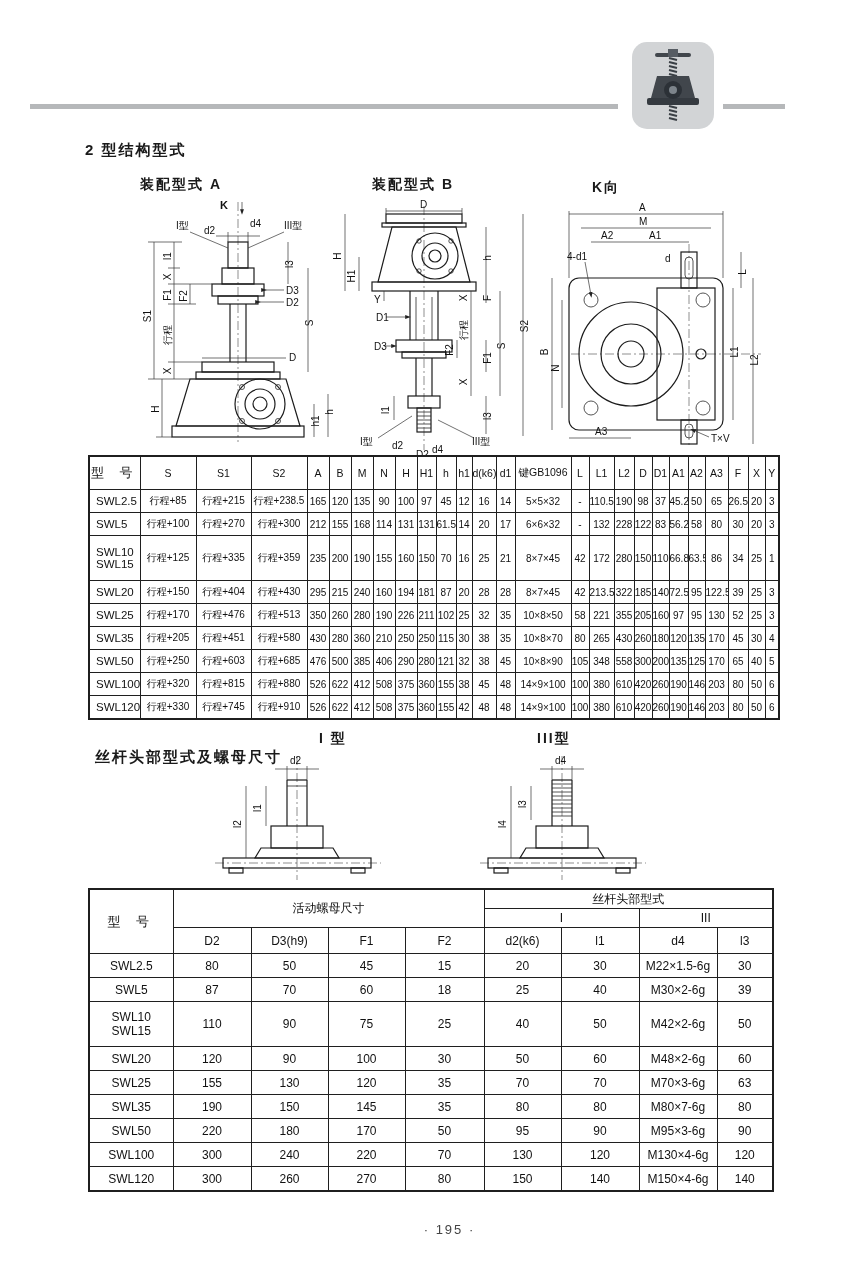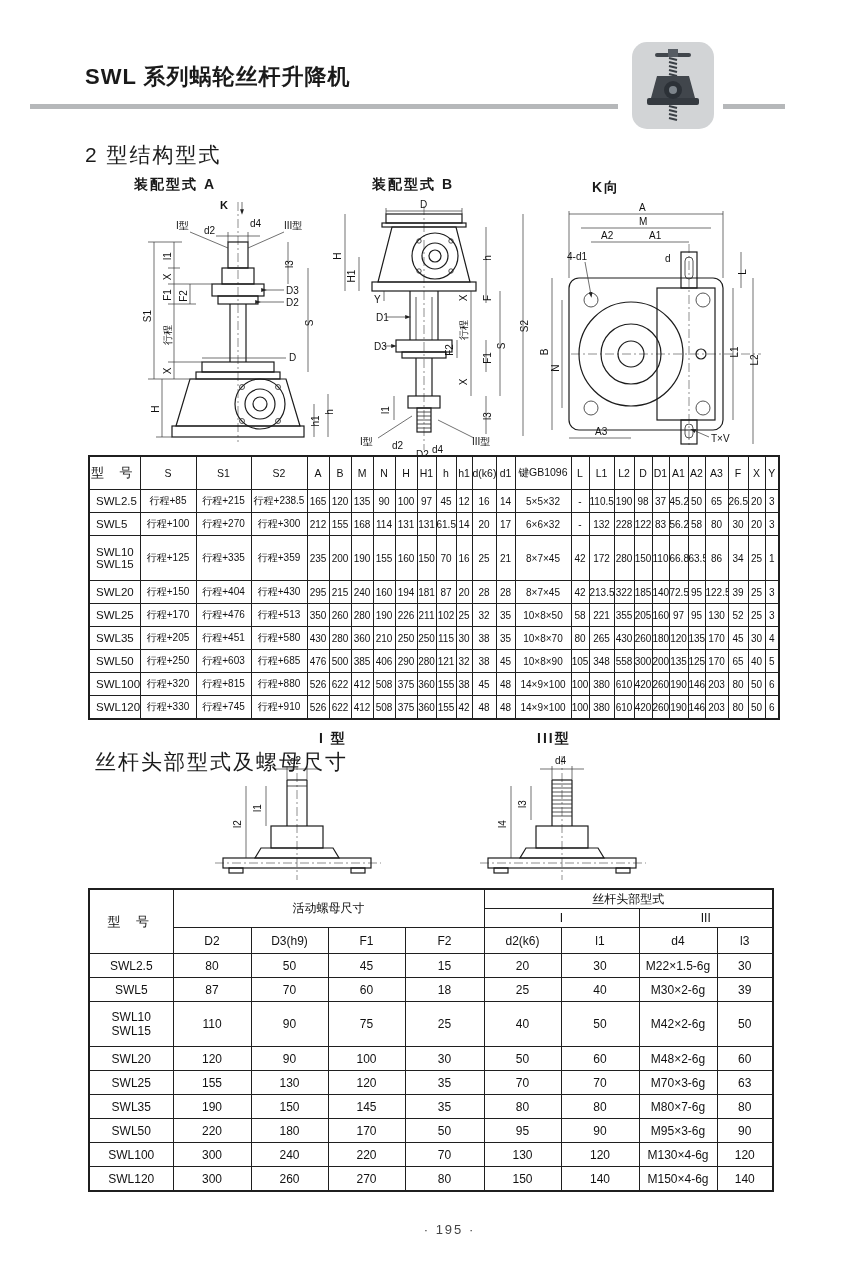--- a/index.html
+++ b/index.html
@@ -5,21 +5,21 @@
   html,body{margin:0;padding:0;background:#e8e8e8;}
   .page{position:relative;width:860px;height:1284px;background:#ffffff;margin:0 auto;
         font-family:"Liberation Sans","DejaVu Sans",sans-serif;color:#111;overflow:hidden;}
   .abs{position:absolute;}
   .title{left:85px;top:62px;font-size:22px;font-weight:bold;letter-spacing:1px;color:#1a1a1a;}
   .rule{background:#b6b8ba;height:5px;top:104px;}
   .rule-left{left:30px;width:588px;}
   .rule-right{left:723px;width:62px;}
   .thumb{left:632px;top:42px;width:82px;height:87px;background:#d2d4d6;border-radius:15px;
          display:flex;align-items:center;justify-content:center;}
-  .sec-title{font-size:21px;font-weight:normal;color:#1a1a1a;letter-spacing:2px;}
+  .sec-title{font-size:15px;font-weight:bold;color:#1a1a1a;letter-spacing:2px;}
   .cap{font-size:14px;font-weight:bold;letter-spacing:2px;color:#1a1a1a;}
   .pageno{left:0;right:0;top:1222px;text-align:center;font-size:13px;color:#444;letter-spacing:2px;margin-left:39px;}
 
   
   svg{overflow:visible;}
   .part{stroke:#1c1c1c;stroke-width:1.2;fill:none;}
   .thin{stroke:#2a2a2a;stroke-width:0.8;fill:none;}
   .diml{stroke:#333;stroke-width:0.7;fill:none;}
   .cl{stroke:#444;stroke-width:0.6;fill:none;stroke-dasharray:9 3 2 3;}
   text.dim{font:10px "Liberation Sans","DejaVu Sans",sans-serif;fill:#111;}
@@ -44,21 +44,20 @@
   #table2 .band3{height:25px;}
   #table2 td{font-size:12px;height:23px;}
   #table2 td.model{font-size:12px;}
   #table2 tr.tall td{height:44px;}
 </style>
 </head>
 <body>
 
 <div class="page">
 
-  <div class="abs title">SWL 系列蜗轮丝杆升降机</div>
   <div class="abs rule rule-left"></div>
   <div class="abs rule rule-right"></div>
   <div class="abs thumb">
     <svg width="64" height="76" viewBox="0 0 64 76">
       <rect x="14" y="5" width="36" height="4" rx="2" fill="#41464c"></rect>
       <rect x="27" y="1" width="10" height="8" fill="#565c63"></rect>
       <g stroke="#3a3f45" stroke-width="2">
         <line x1="28" y1="10" x2="36" y2="12"></line>
           <line x1="28" y1="14" x2="36" y2="16"></line>
         <line x1="28" y1="18" x2="36" y2="20"></line>
@@ -73,21 +72,21 @@
         <line x1="28" y1="58" x2="36" y2="60"></line>
           <line x1="28" y1="62" x2="36" y2="64"></line>
         <line x1="28" y1="66" x2="36" y2="68"></line>
           <line x1="28" y1="70" x2="36" y2="72"></line>
       </g>
     </svg>
   </div>
 
   <div class="abs sec-title" style="left:85px;top:141px;">2 型结构型式</div>
 
-  <div class="abs cap" style="left:134px;top:176px;">装配型式 A</div>
+  <div class="abs cap" style="left:140px;top:176px;">装配型式 A</div>
   <div class="abs cap" style="left:372px;top:176px;">装配型式 B</div>
   <div class="abs cap" style="left:592px;top:179px;">K向</div>
 
   <svg class="abs" style="left:138px;top:198px;" width="200" height="250" viewBox="0 0 200 250">
     <defs>
       <marker id="arw" markerWidth="8" markerHeight="8" refX="4" refY="4" orient="auto">
         <path d="M0,1.2 L8,4 L0,6.8 z" fill="#222"></path>
       </marker>
     </defs>
     <line class="cl" x1="100" y1="4" x2="100" y2="244"></line>

